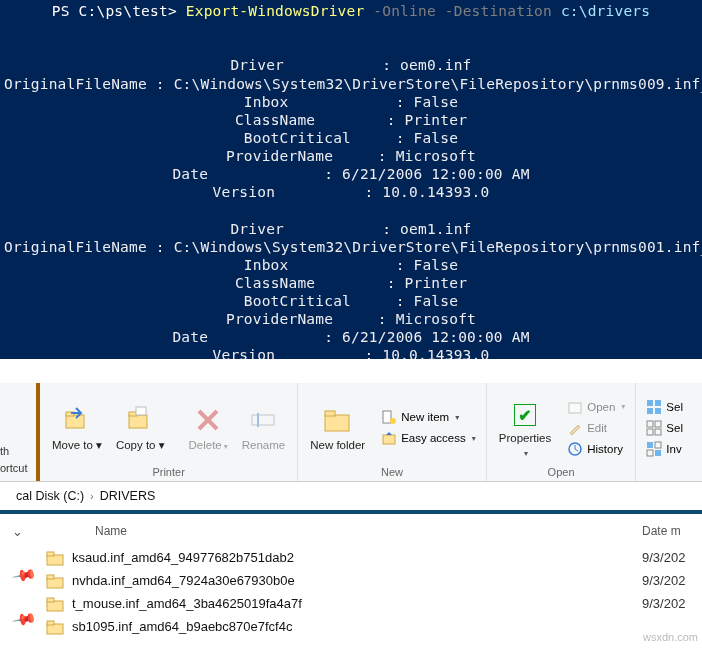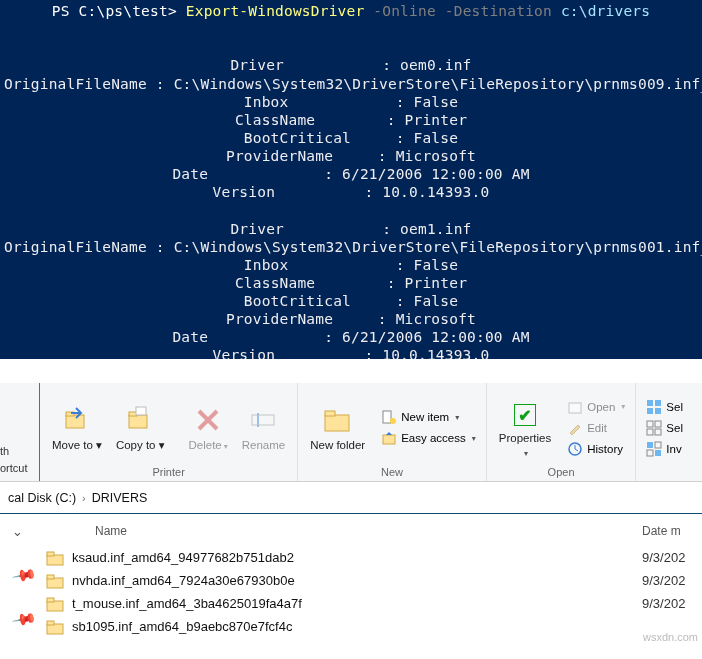--- a/index.html
+++ b/index.html
@@ -41,21 +41,21 @@
     border-bottom: 1px solid #d0d0d0;
     display: flex;
     align-items: stretch;
     height: 99px;
     width: 702px;
     overflow: hidden;
     position: relative;
   }
   .left-frag {
     width: 40px;
-    border-right: 1px solid #a16207;
+    border-right: 4px solid #a16207;
     padding-top: 60px;
     font-size: 11px;
     color: #333;
   }
   .left-frag div { line-height: 1.5; }
   .ribbon-group {
     border-right: 1px solid #e0e0e0;
     padding: 0 6px;
     display: flex;
     flex-direction: column;
@@ -117,25 +117,25 @@
     width: 22px; height: 22px; border: 1.5px solid #0aa017;
     display: flex; align-items: center; justify-content: center;
     color: #0aa017; font-size: 16px; font-weight: bold;
     margin-top: 4px;
   }
   .ribbon svg { display: block; }
 
   
   .crumb-bar {
     width: 702px;
-    border-bottom: 1px solid #0c4a6e;
+    border-bottom: 4px solid #0c4a6e;
     display: flex;
     align-items: center;
     height: 32px;
-    padding: 0 8px;
+    padding: 0 16px;
     font-size: 12.5px;
     color: #111;
   }
   .crumb-bar .sep { color: #777; margin: 0 6px; font-size: 11px; }
 
   
   .listing {
     width: 702px;
     display: flex;
   }

